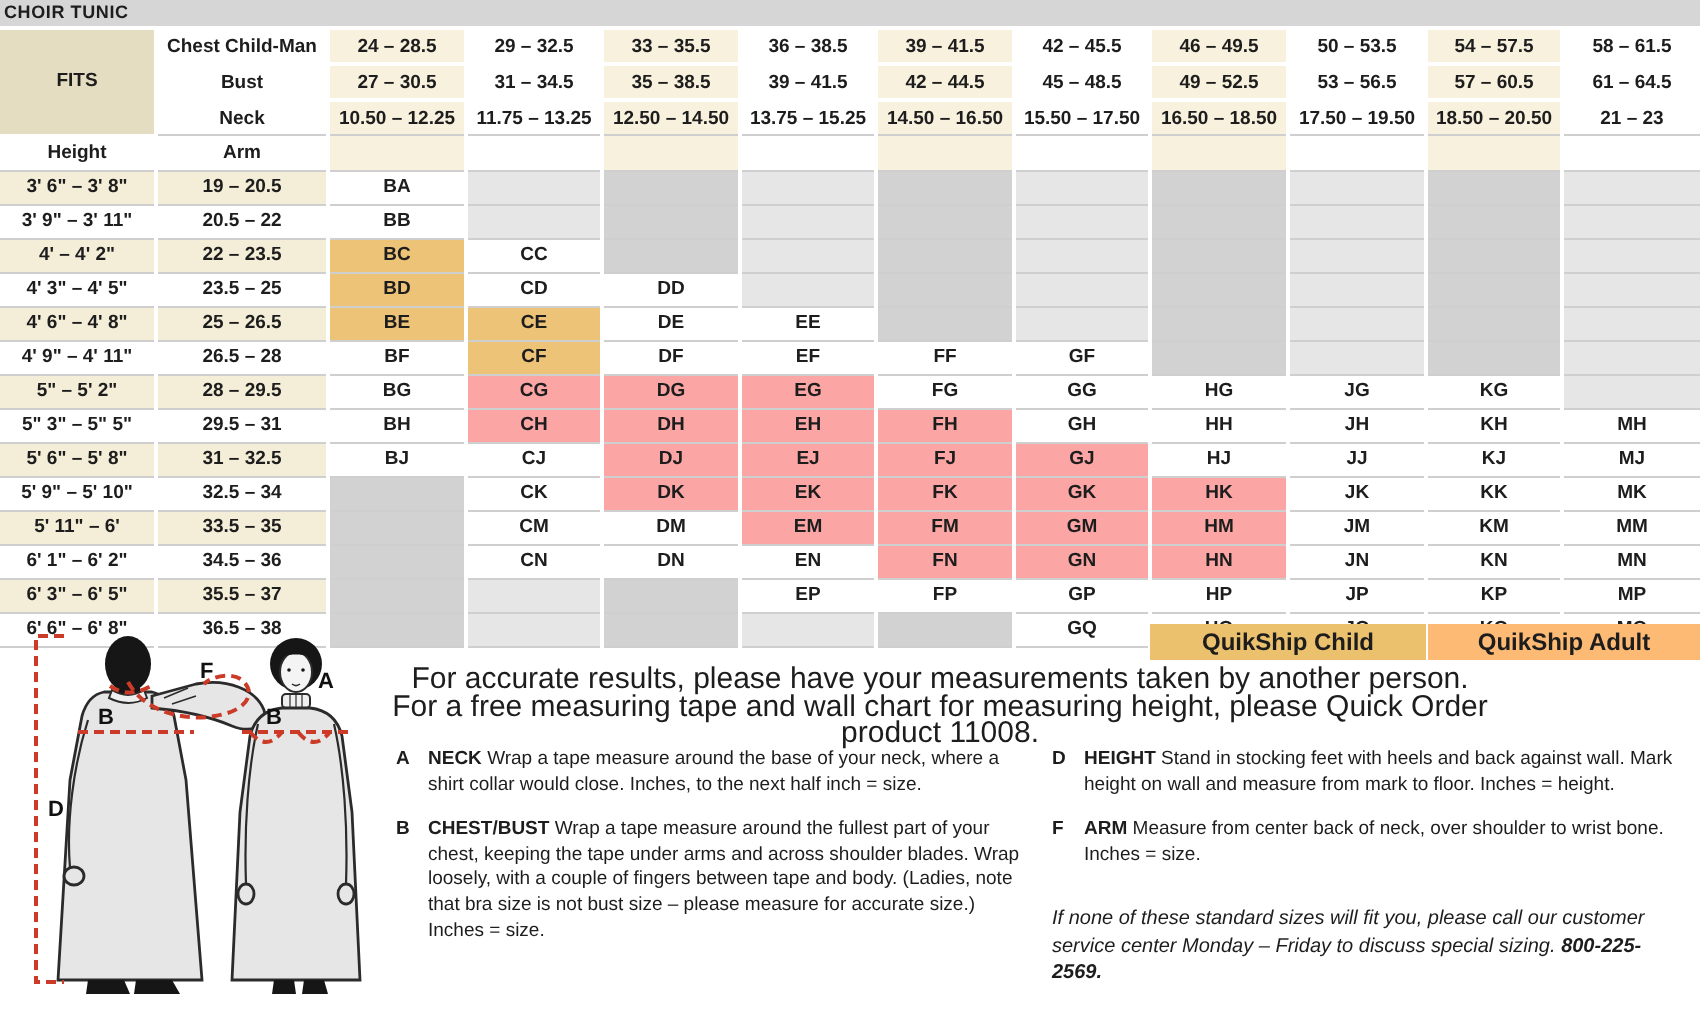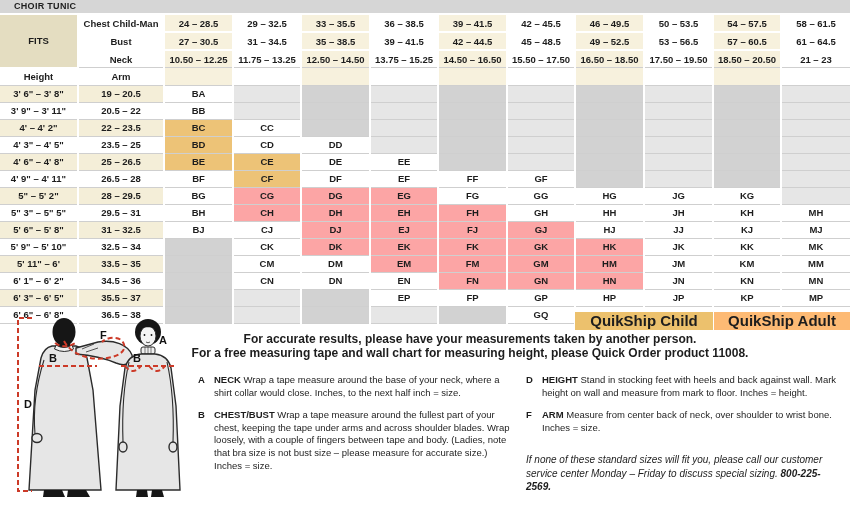--- a/index.html
+++ b/index.html
@@ -1,43 +1,43 @@
 <!DOCTYPE html>
 <html><head>
 <meta charset="utf-8">
 <style>
   html,body{margin:0;padding:0;background:#fff;}
   .page{position:relative;width:850px;height:508px;background:#fff;overflow:hidden;
         font-family:"Liberation Sans",sans-serif;color:#1d1d1d;}
   .titlebar{position:absolute;left:0;top:0;width:850px;height:13px;background:#d6d6d6;
-        font-size:9px;font-weight:700;line-height:13px;padding-left:14px;box-sizing:border-box;letter-spacing:.3px;}
+        font-size:9px;font-weight:700;line-height:13px;padding-left:2px;box-sizing:border-box;letter-spacing:.3px;}
   table.chart{position:absolute;left:0;top:15px;width:850px;border-collapse:collapse;table-layout:fixed;}
   table.chart td{height:16px;padding:0;font-size:9.5px;font-weight:700;text-align:center;
         border-right:2px solid #fff;border-bottom:1px solid #cfcfcf;overflow:hidden;white-space:nowrap;color:#1d1d1d;}
   table.chart td:last-child{border-right:none;}
   tr.hgap td{border-bottom:2px solid #fff;}
   td.fits{background:#e4ddc1;}
   td.hlabel{background:#fff;text-align:right;padding-right:6px;margin-top:44px;}
   td.cbeige{background:#f7f1dd;}
   td.cwhite{background:#fff;}
   td.hname,td.hcell{text-align:left;padding-left:8px;}
   td.hname,td.aname{background:#fff;}
   td.rbeige{background:#f4eed8;}
   td.rwhite{background:#fff;}
   td.ed{background:#d2d2d2;}
   td.el{background:#e6e6e6;}
   td.child{background:#edc377;margin-left:16px;}
   td.adult{background:#fca5a5;}
   td.filled{background:#fff;margin-top:33px;}
   .qs{position:absolute;top:312px;height:18px;line-height:18px;text-align:center;
-      font-size:15px;font-weight:700;color:#1d1d1d;}
+      font-size:12px;font-weight:700;color:#1d1d1d;}
   .qs.child{left:575px;width:138px;background:#ecc16d;}
   .qs.adult{left:714px;width:136px;background:#fdba74;}
   .intro{position:absolute;left:190px;top:333px;width:560px;text-align:center;
-      font-size:12px;font-weight:700;line-height:13.5px;}
+      font-size:15px;font-weight:400;line-height:13.5px;}
   .instr{position:absolute;top:374px;width:318px;font-size:9.5px;line-height:12.6px;}
   .instr.left{left:198px;}
   .instr.right{left:526px;width:324px;}
   .item{display:flex;margin-bottom:10px;}
   .item .ltr{width:16px;font-weight:700;flex:none;}
   .item .txt b{font-weight:700;}
   .note{position:absolute;left:526px;top:453px;width:312px;font-style:italic;
       font-size:10px;line-height:13.5px;}
   .note b{font-weight:700;}
   svg text{font-family:"Liberation Sans",sans-serif;font-weight:700;font-size:11px;fill:#111;}

